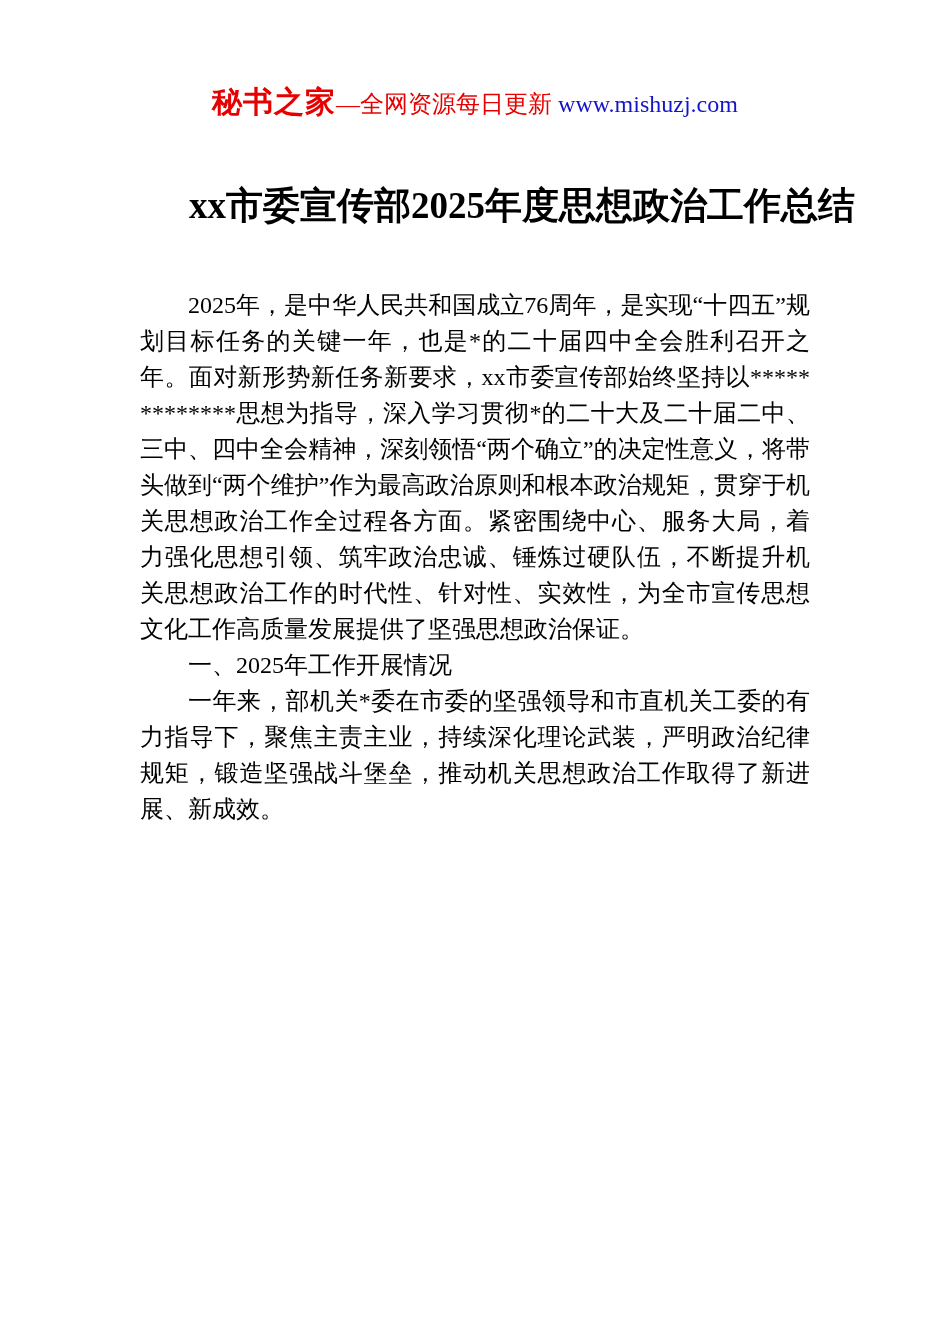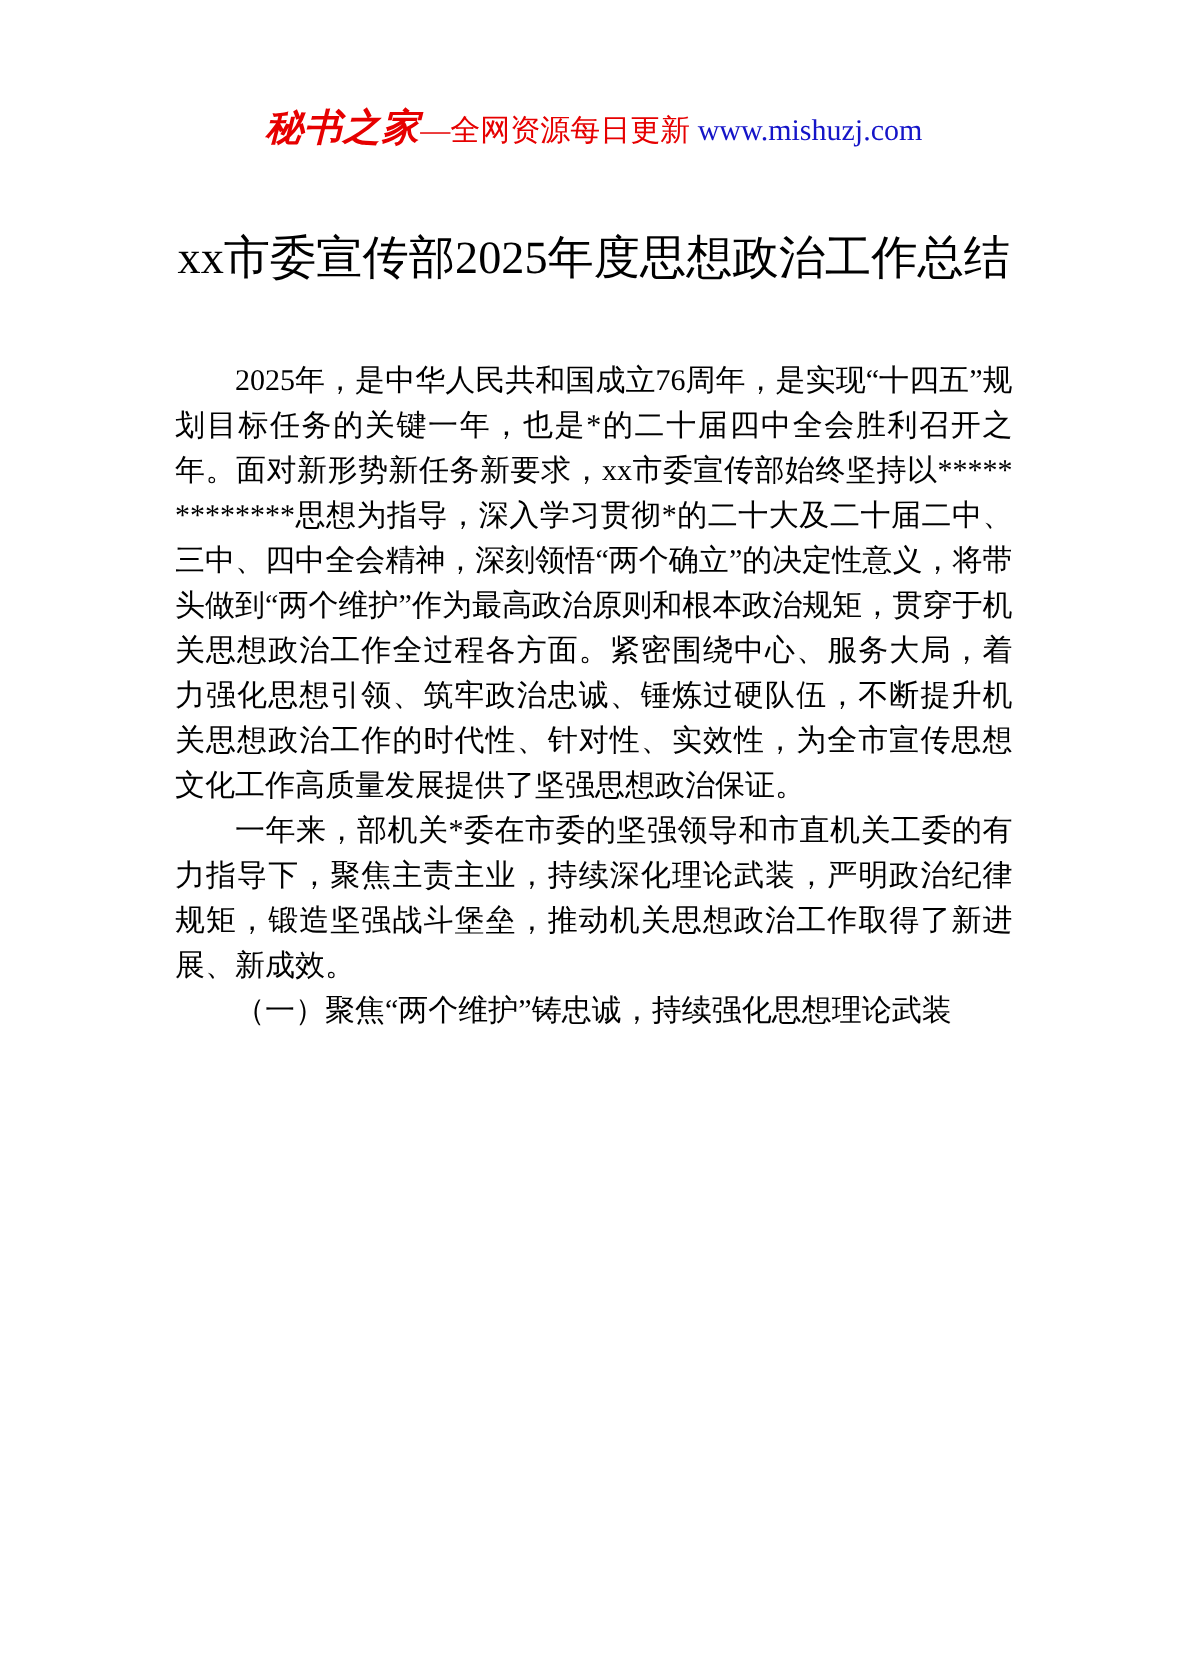--- a/index.html
+++ b/index.html
@@ -21,35 +21,34 @@
     text-align: center;
     white-space: nowrap;
     margin: 0 -60px 58px -60px;
     font-size: 24px;
   }
   .site-header .brand {
     color: #e60000;
     font-weight: bold;
     font-size: 30px;
     letter-spacing: 1px;
-    font-style: italic;
   }
   .site-header .tagline {
     color: #e60000;
     font-size: 24px;
   }
   .site-header .url {
     color: #1414c8;
     font-size: 24px;
     cursor: pointer;
   }
   .doc-title {
     font-size: 37px;
-    font-weight: normal;
-    text-align: center;
+    font-weight: bold;
+    text-align: right;
     white-space: nowrap;
     margin: 0 -45px 56px -45px;
     letter-spacing: 0px;
   }
   .doc-body { }
   .para {
     margin: 0;
     font-size: 24px;
     line-height: 36px;
     text-align: justify;
@@ -64,17 +63,17 @@
 
   <div class="site-header">
     <span class="brand" style="color: rgb(230, 0, 0);">秘书之家</span><span class="tagline" style="color: rgb(230, 0, 0);">—全网资源每日更新</span>
     <span class="url" style="color: rgb(20, 20, 200);">www.mishuzj.com</span>
   </div>
 
   <h1 class="doc-title">xx市委宣传部2025年度思想政治工作总结</h1>
 
   <div class="doc-body">
       <p class="para">2025年，是中华人民共和国成立76周年，是实现“十四五”规划目标任务的关键一年，也是*的二十届四中全会胜利召开之年。面对新形势新任务新要求，xx市委宣传部始终坚持以*************思想为指导，深入学习贯彻*的二十大及二十届二中、三中、四中全会精神，深刻领悟“两个确立”的决定性意义，将带头做到“两个维护”作为最高政治原则和根本政治规矩，贯穿于机关思想政治工作全过程各方面。紧密围绕中心、服务大局，着力强化思想引领、筑牢政治忠诚、锤炼过硬队伍，不断提升机关思想政治工作的时代性、针对性、实效性，为全市宣传思想文化工作高质量发展提供了坚强思想政治保证。</p>
+      <p class="para">一、2025年工作开展情况</p>
       <p class="para">一年来，部机关*委在市委的坚强领导和市直机关工委的有力指导下，聚焦主责主业，持续深化理论武装，严明政治纪律规矩，锻造坚强战斗堡垒，推动机关思想政治工作取得了新进展、新成效。</p>
-      <p class="para">（一）聚焦“两个维护”铸忠诚，持续强化思想理论武装</p>
     </div>
 
 </div>
 
 </body></html>

